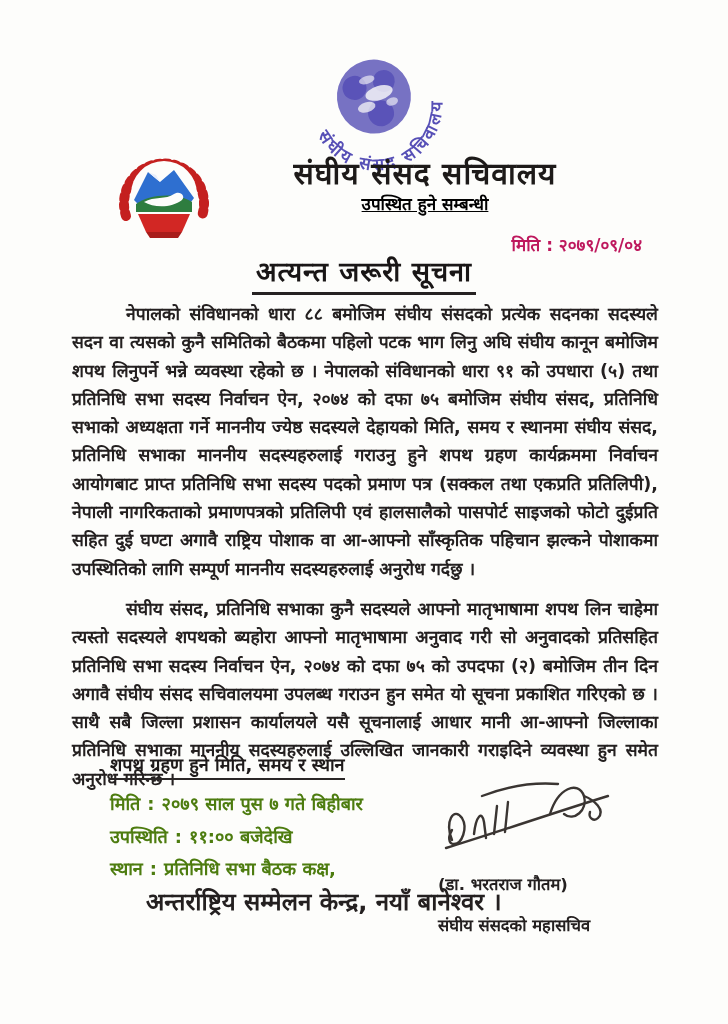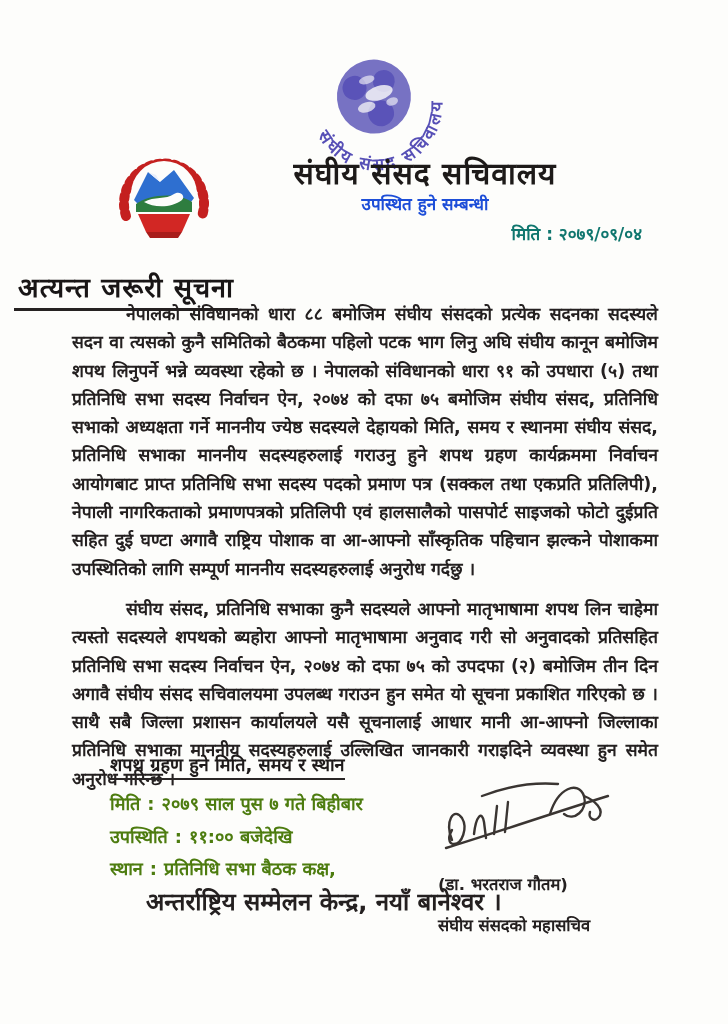--- a/index.html
+++ b/index.html
@@ -13,24 +13,24 @@
     background:#fdfdfb;color:#221f1e;
   }
   
   .stamp{position:absolute;left:288px;top:38px;width:180px;height:150px;}
   
   .emblem{position:absolute;left:108px;top:142px;width:112px;height:102px;}
   
   .header-text{position:absolute;left:170px;top:152px;width:510px;text-align:center;}
   .org-title{margin:0;font-size:30px;font-weight:bold;letter-spacing:1px;color:#1d1a19;}
   .subtitle{font-size:17px;font-weight:bold;line-height:24px;color:#262120;margin-top:6px;}
-  .subtitle2{font-size:17px;font-weight:bold;line-height:22px;color:#1d4ed8;}
-  .date-line{position:absolute;right:86px;top:222px;font-size:17px;font-weight:600;color:#0f766e;}
+  .subtitle2{font-size:17px;font-weight:bold;line-height:22px;color:#000000;text-decoration:underline;}
+  .date-line{position:absolute;right:86px;top:233px;font-size:17px;font-weight:600;color:#be185d;}
   
-  .notice-heading-wrap{position:absolute;left:14px;top:268px;width:700px;text-align:left;}
+  .notice-heading-wrap{position:absolute;left:14px;top:252px;width:700px;text-align:center;}
   .notice-heading{
     display:inline-block;font-size:27px;font-weight:bold;letter-spacing:1px;
     color:#191616;border-bottom:3px solid #262222;padding:0 4px 3px 4px;
   }
   
   .body-text{position:absolute;left:60px;top:288px;width:610px;}
   .para{
     margin:12px;font-size:17.5px;line-height:28.3px;font-weight:600;
     text-align:justify;text-indent:54px;color:#242020;
   }

